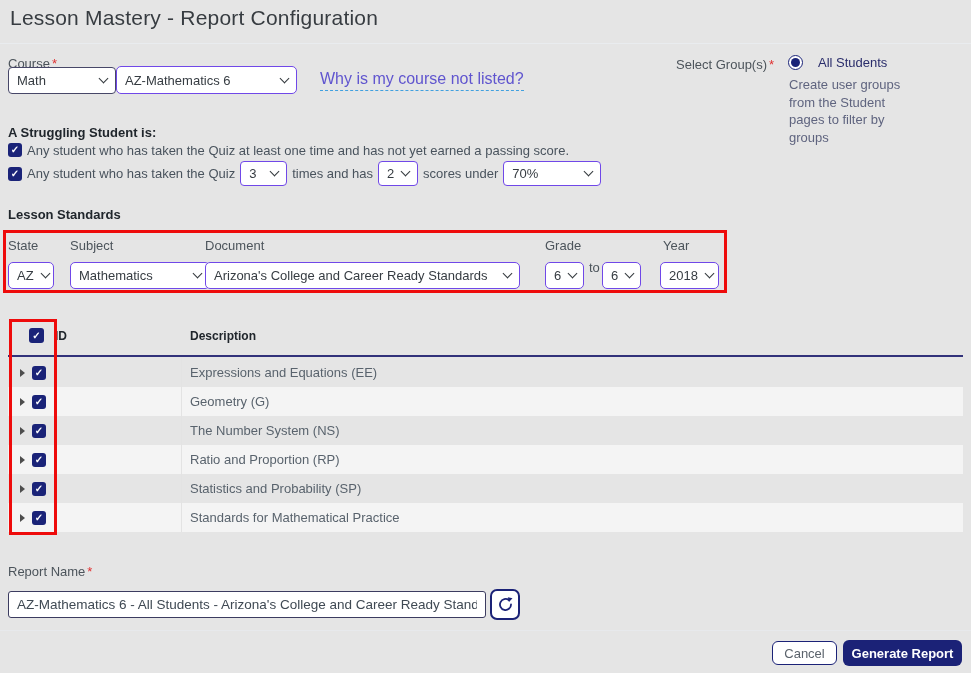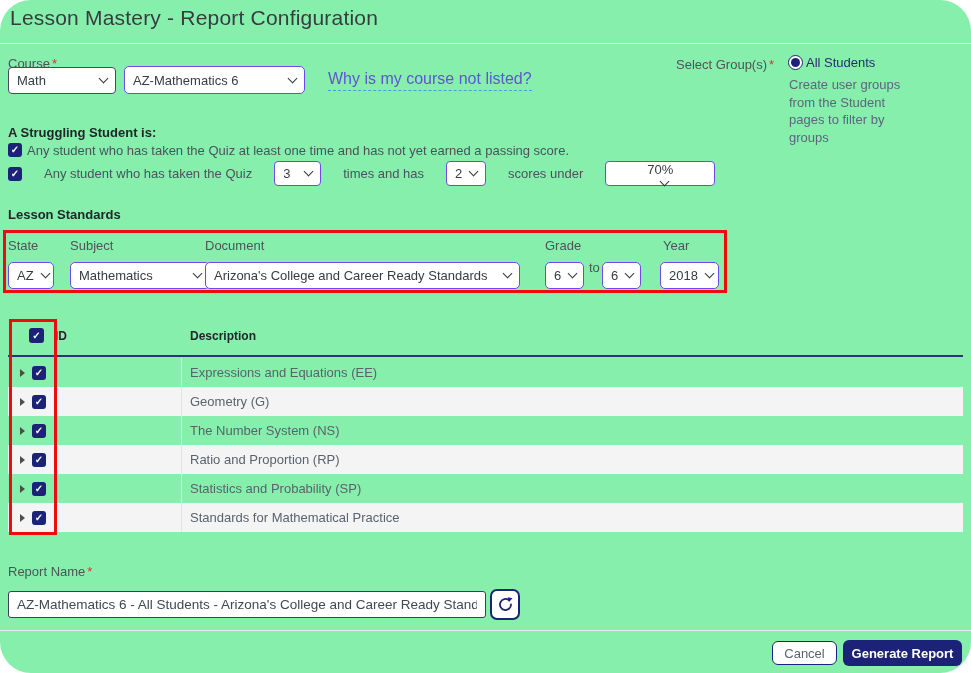--- a/index.html
+++ b/index.html
@@ -1,18 +1,18 @@
 <!DOCTYPE html>
 <html><head>
 <meta charset="utf-8">
 <style>
   * { margin:0; padding:0; box-sizing:border-box; }
   html,body { width:971px; height:673px; background:#fff;
     font-family:"Liberation Sans", sans-serif; color:#343a40; }
-  .stage { position:relative; width:971px; height:673px; overflow:hidden; background:#86efac;border-radius:31px; }
+  .stage { position:relative; width:971px; height:673px; overflow:hidden; background:#e5e5e5; }
 
   .page-title { position:absolute; left:10px; top:6px; font-size:21px; font-weight:500; color:#373c41; letter-spacing:.2px; }
   .top-divider { position:absolute; left:0; top:43px; width:971px; height:1px; background:#e9ecef; }
 
   .lbl { font-size:13px; color:#4c545b; }
   .req { color:#e03131; margin-left:2px; }
   .bold-heading { font-size:13px; font-weight:bold; color:#20262c; }
 
   
   .sel { display:flex; align-items:center; justify-content:space-between;
@@ -30,40 +30,40 @@
 
   
   .radio { width:15px; height:15px; border:1.5px solid #1a2378; border-radius:50%;
     display:flex; align-items:center; justify-content:center; background:#fff; cursor:pointer; flex:none; }
   .radio .dot { width:9px; height:9px; border-radius:50%; background:#1a2378; }
 
   
   .course-label { position:absolute; left:8px; top:56px; }
   .course-controls { position:absolute; left:8px; top:66px; display:flex; align-items:center; }
   .sel-math { width:108px; height:27px; }
-  .sel-course { width:181px; height:28px; margin-left:8px; }
+  .sel-course { width:181px; height:28px; }
   .help-link { margin-left:23px; font-size:16px; color:#6055cf; text-decoration:none;
     border-bottom:1px dashed #41a0df; padding-bottom:2px; cursor:pointer; }
 
   
   .groups-label { position:absolute; left:676px; top:57px; }
-  .groups-radio-row { position:absolute; left:788px; top:55px; display:flex; align-items:center; gap:3px; }
+  .groups-radio-row { position:absolute; left:788px; top:55px; display:flex; align-items:center; gap:15px; }
   .all-students { font-size:13px; color:#2a2d6b; }
   .groups-helper { position:absolute; left:789px; top:76px; width:114px; font-size:13px;
     line-height:17.5px; color:#5f647f; }
 
   
   .strug-heading { position:absolute; left:8px; top:125px; }
   .strug-row1 { position:absolute; left:8px; top:143px; display:flex; gap:5px; }
-  .strug-row2 { position:absolute; left:8px; top:160px; height:27px; display:flex; align-items:center; gap:22px; }
+  .strug-row2 { position:absolute; left:8px; top:160px; height:27px; display:flex; align-items:center; gap:5px; }
   .strug-text { font-size:13px; color:#49535d; }
   .sel-sm { height:25px; border-radius:4px; }
   .sel-times { width:47px; }
   .sel-scores { width:40px; }
-  .sel-threshold { width:110px;flex-direction:column; }
+  .sel-threshold { width:98px; }
 
   
   .ls-heading { position:absolute; left:8px; top:207px; }
   .ls-box { position:absolute; left:3px; top:230px; width:724px; height:63px; border:3px solid #ee0b0b; }
   .ls-box .flabel { position:absolute; top:5px; font-size:13px; color:#4c545b; }
   .ls-box .sel { position:absolute; top:21px; height:27px;margin-top:8px; }
   .lb-state{left:2px;} .sel-state{left:2px; width:46px;}
   .lb-subject{left:64px;} .sel-subject{left:64px; width:140px;}
   .lb-document{left:199px;} .sel-document{left:199px; width:315px;}
   .lb-grade{left:539px;} .sel-grade-from{left:539px; width:39px;}

